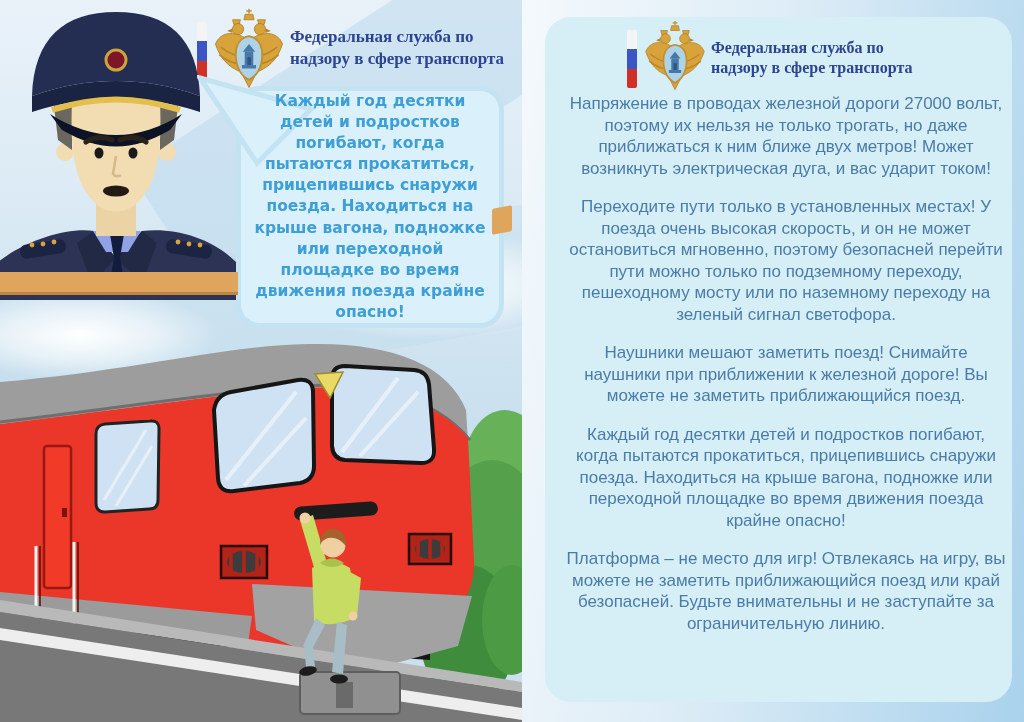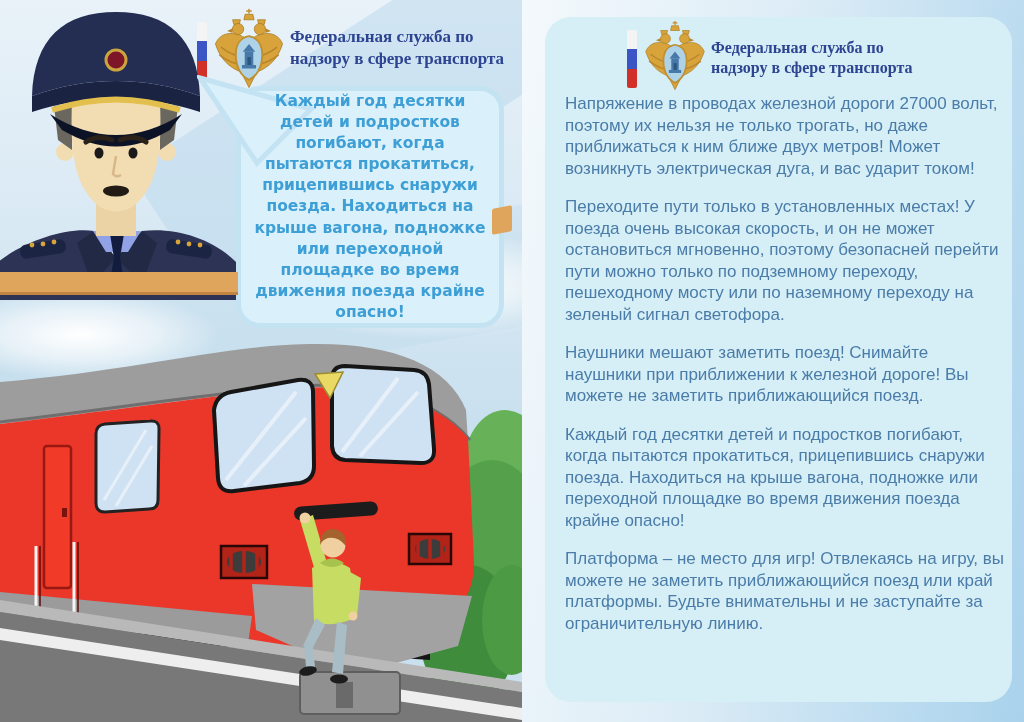--- a/index.html
+++ b/index.html
@@ -44,21 +44,21 @@
     background:linear-gradient(100deg,#f4f9fc 0%,#dcecf6 45%,#a9d2ec 100%);
   }
   .panel {
     position:absolute; left:23px; top:17px; width:467px; height:685px;
     background:#d6eef5; border-radius:26px;
   }
   .flag-right { position:absolute; left:82px; top:13px; }
   .emblem-right { position:absolute; left:96px; top:3px; }
   .title-right { position:absolute; left:166px; top:21px; }
   .title-right .agency-title { font-size:16px; }
-  .paragraphs { position:absolute; left:20px; top:76px; width:442px; }
+  .paragraphs { position:absolute; left:20px; top:76px; width:442px;text-align:center; }
   .paragraphs p { font-size:17px; line-height:21.5px; color:#4a7ca9; margin-bottom:17px; }
 </style>
 </head>
 <body>
 
 <svg width="0" height="0" style="position:absolute">
   <defs>
     <g id="emblem-sym">
       <rect x="49" y="1" width="2" height="6" fill="#c79232"></rect>
       <rect x="46.5" y="2.8" width="7" height="2" fill="#c79232"></rect>
@@ -248,19 +248,19 @@
       <div class="title-right">
         <div class="agency-title">Федеральная служба по</div>
         <div class="agency-title">надзору в сфере транспорта</div>
       </div>
 
       <div class="paragraphs">
         <p>Напряжение в проводах железной дороги 27000 вольт, поэтому их нельзя не только трогать, но даже приближаться к ним ближе двух метров! Может возникнуть электрическая дуга, и вас ударит током!</p>
         <p>Переходите пути только в установленных местах! У поезда очень высокая скорость, и он не может остановиться мгновенно, поэтому безопасней перейти пути можно только по подземному переходу, пешеходному мосту или по наземному переходу на зеленый сигнал светофора.</p>
         <p>Наушники мешают заметить поезд! Снимайте наушники при приближении к железной дороге! Вы можете не заметить приближающийся поезд.</p>
         <p>Каждый год десятки детей и подростков погибают, когда пытаются прокатиться, прицепившись снаружи поезда. Находиться на крыше вагона, подножке или переходной площадке во время движения поезда крайне опасно!</p>
-        <p>Платформа – не место для игр! Отвлекаясь на игру, вы можете не заметить приближающийся поезд или край платформы. Будьте внимательны и не заступайте за ограничительную линию.</p>
+        <p>Платформа – не место для игр! Отвлекаясь на игру, вы можете не заметить приближающийся поезд или край безопасней. Будьте внимательны и не заступайте за ограничительную линию.</p>
       </div>
 
     </div>
   </div>
 
 </div>
 
 </body></html>

